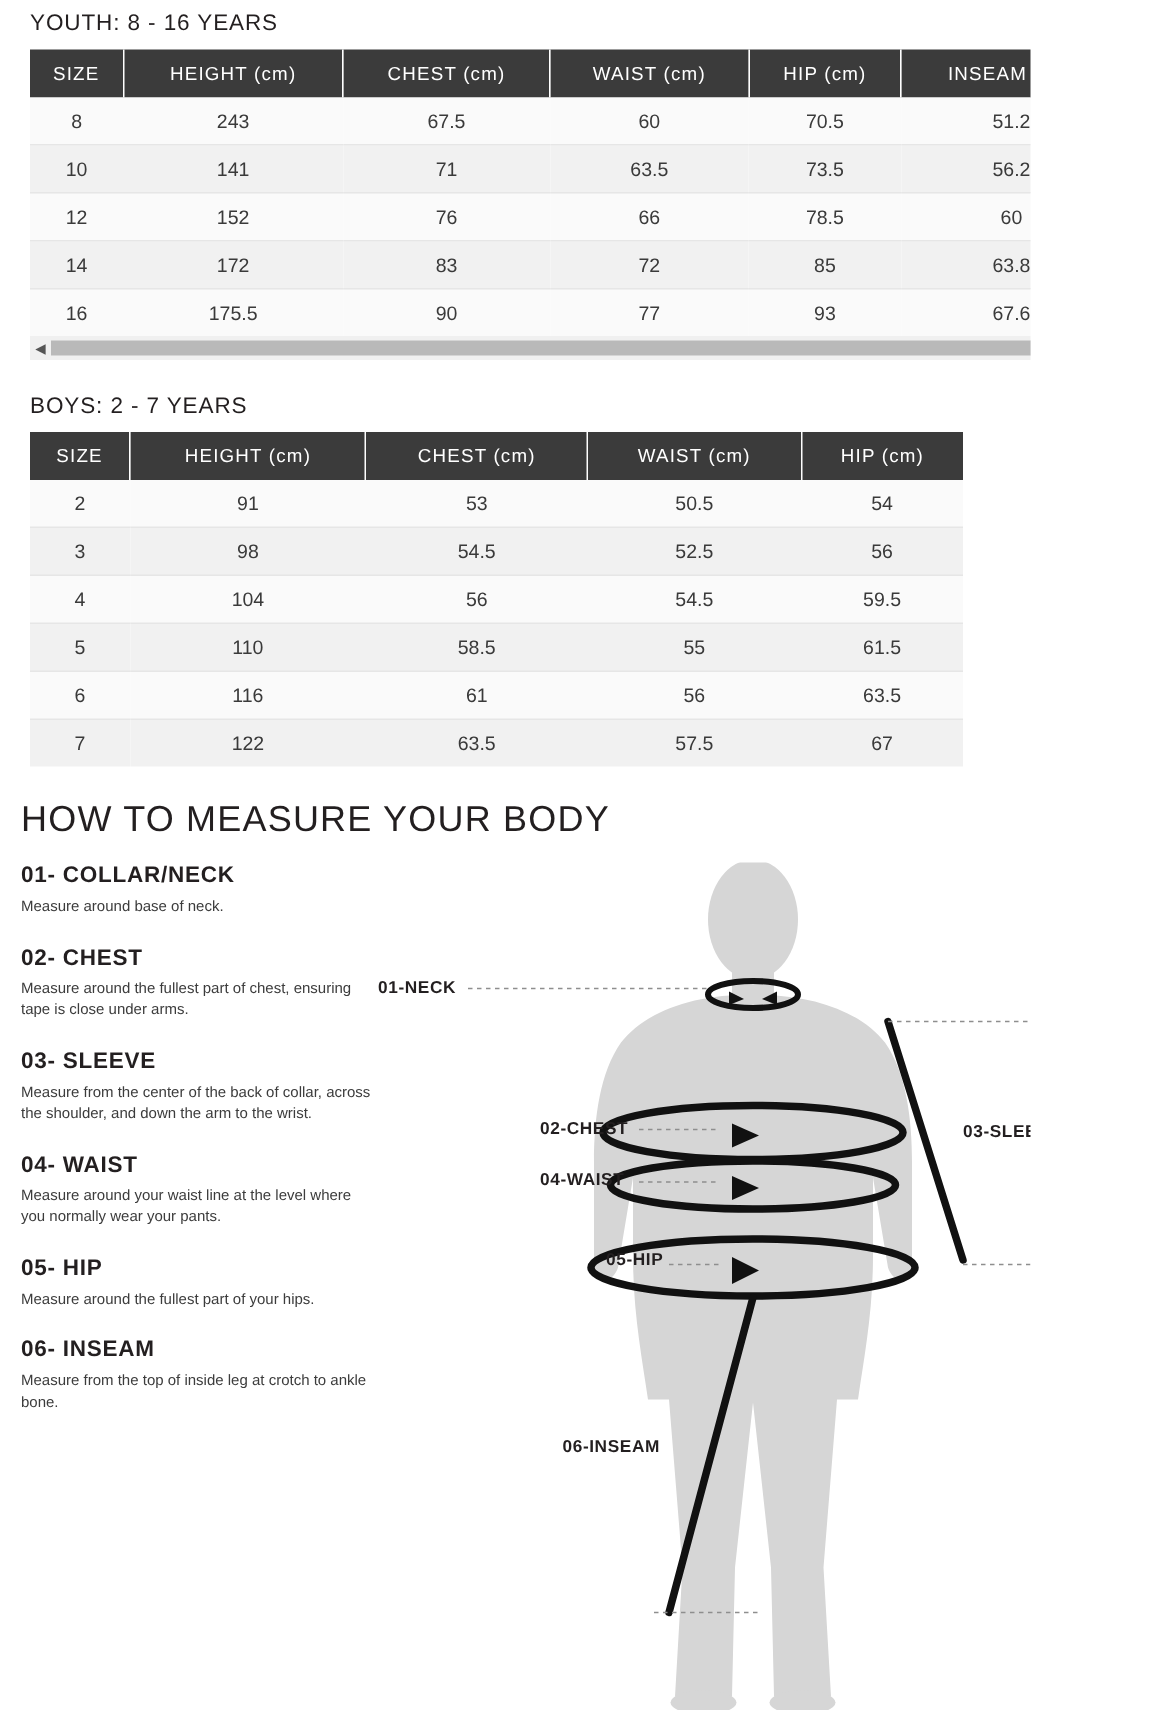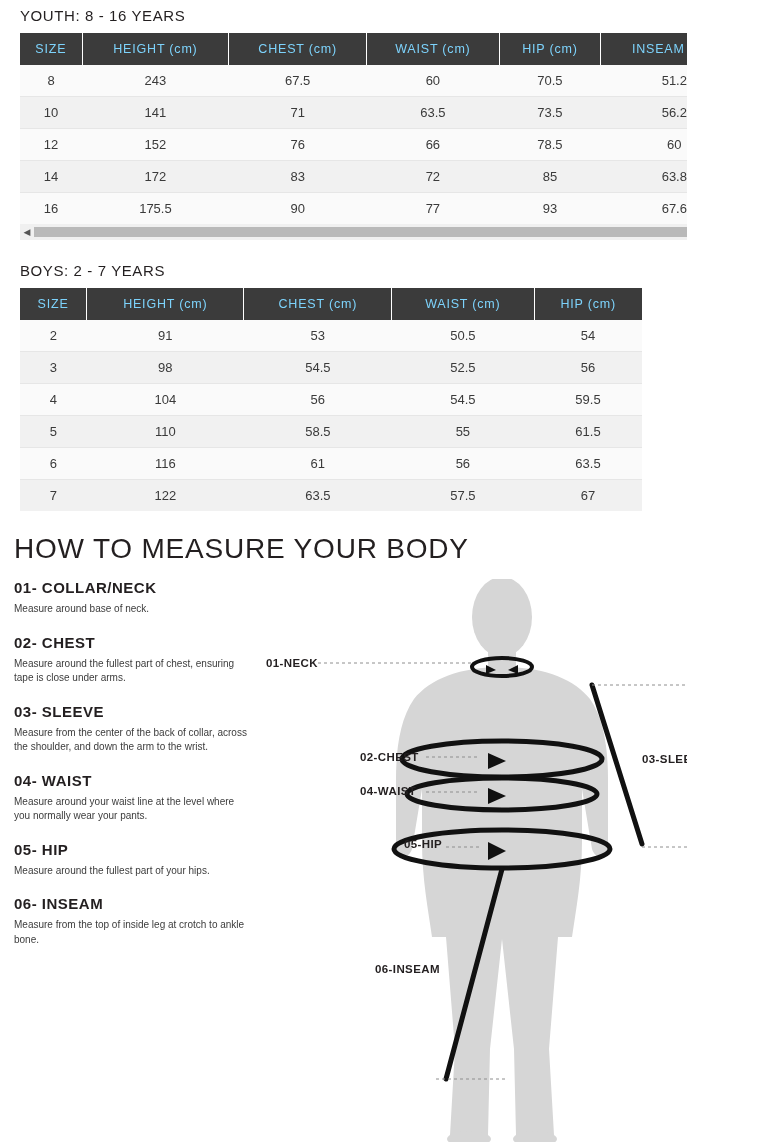--- a/index.html
+++ b/index.html
@@ -34,21 +34,21 @@
   table {
     border-collapse: collapse;
     width: 100%;
     font-size: 13px;
   }
   table.youth { width: 728px; }
   table.boys  { width: 622px; }
 
   thead th {
     background: #3b3b3b;
-    color: #7dd3fc;
+    color: #ffffff;
     font-weight: 400;
     font-size: 12.5px;
     letter-spacing: 0.8px;
     padding: 9px 4px;
     text-align: center;
     border-right: 1px solid #ffffff;
     margin-top: 40px;
   }
   thead th:last-child { border-right: none; }
 
@@ -95,21 +95,21 @@
     top: 0;
     height: 10px;
     width: 97%;
     background: #b9b9b9;
   }
 
   .gap-a { height: 22px; }
 
   
   .howto-title {
-    font-size: 28px;
+    font-size: 24px;
     letter-spacing: 0.8px;
     padding: 22px 0 14px 14px;
     margin: 0;
     font-weight: 400;
     color: #231f20;
   }
   .howto-body {
     display: flex;
     align-items: flex-start;
   }
@@ -145,21 +145,21 @@
     height: 565px;
   }
   .fig-label {
     position: absolute;
     font-size: 11.5px;
     font-weight: 700;
     letter-spacing: 0.4px;
     color: #231f20;
     white-space: nowrap;
   }
-  .lbl-neck   { left: 16px;  top: 78px; }
+  .lbl-neck   { left: 2px;  top: 78px; }
   .lbl-chest  { left: 110px; top: 172px; }
   .lbl-waist  { left: 110px; top: 206px; }
   .lbl-hip    { left: 130px; top: 259px; padding-left: 24px; }
   .lbl-sleeve { left: 392px; top: 174px; }
   .lbl-inseam { left: 125px; top: 384px; }
 </style>
 </head>
 <body>
 
 <div class="page">

